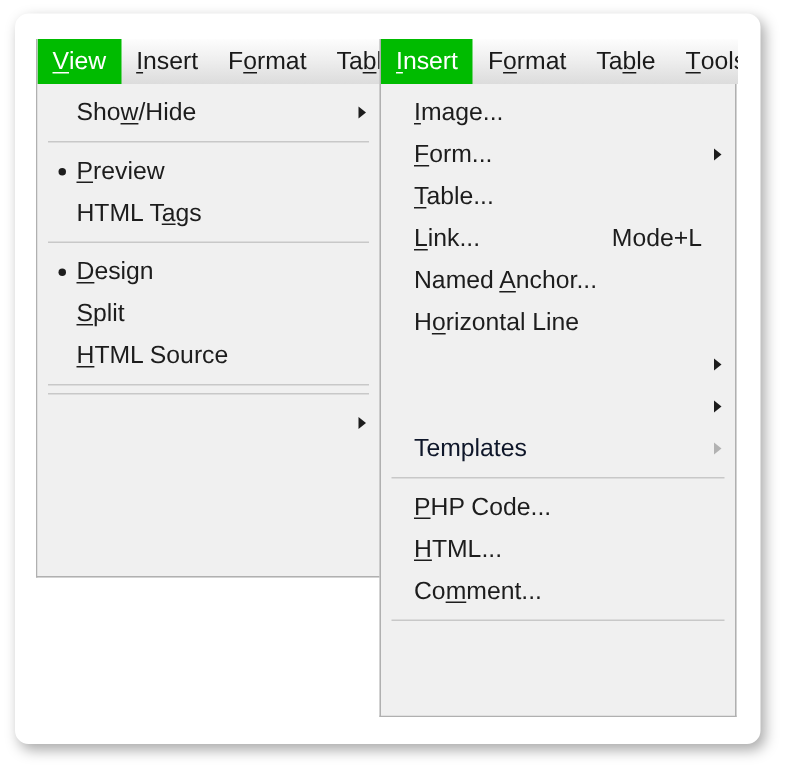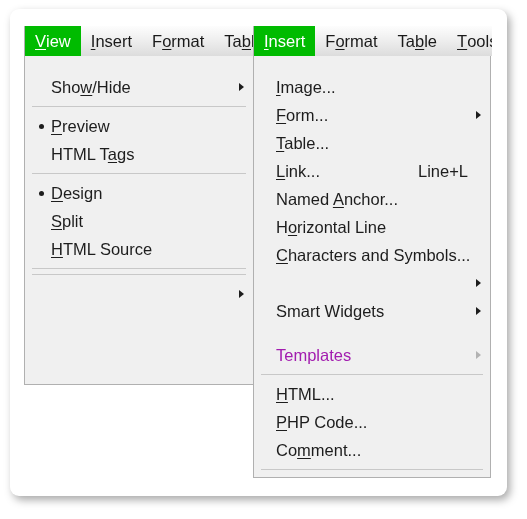--- a/index.html
+++ b/index.html
@@ -82,37 +82,37 @@
   }
 
   
   .dropdown {
     position: absolute;
     left: 0;
     top: 30px;
     right: 0;
     bottom: 0;
     background: #f0f0f0;
-    padding-top: 17px;
+    padding-top: 5px;
     box-sizing: border-box;
   }
 
   .menu-item {
     position: relative;
     height: 28px;
     display: flex;
     align-items: center;
     font-size: 16.5px;
     color: #1d1d1d;
     white-space: nowrap;
   }
   #panel-view  .menu-item { padding-left: 26px; padding-right: 22px; }
   #panel-insert .menu-item { padding-left: 22px; padding-right: 22px; }
 
-  .menu-item.disabled { color: #a21caf; margin-top: 16px; }
+  .menu-item.disabled { color: #0f172a; }
 
   .mi-label { flex: 0 0 auto; }
   .mi-shortcut {
     margin-left: auto;
     padding-left: 26px;
     font-size: 16.5px;
     color: #1d1d1d;
   }
 
   
@@ -209,49 +209,45 @@
         </div>
         <div class="menu-item">
           <span class="mi-label"><span class="mn">F</span>orm...</span>
           <span class="submenu-arrow"></span>
         </div>
         <div class="menu-item">
           <span class="mi-label"><span class="mn">T</span>able...</span>
         </div>
         <div class="menu-item">
           <span class="mi-label"><span class="mn">L</span>ink...</span>
-          <span class="mi-shortcut">Line+L</span>
+          <span class="mi-shortcut">Mode+L</span>
         </div>
         <div class="menu-item">
           <span class="mi-label">Named <span class="mn">A</span>nchor...</span>
         </div>
         <div class="menu-item">
           <span class="mi-label">H<span class="mn">o</span>rizontal Line</span>
         </div>
         <div class="menu-item">
-          <span class="mi-label"><span class="mn">C</span>haracters and Symbols...</span>
-        </div>
-        <div class="menu-item">
-          <span class="submenu-arrow"></span>
-        </div>
-        <div class="menu-item">
-          <span class="mi-label">Smart Widgets</span>
+          <span class="submenu-arrow"></span>
+        </div>
+        <div class="menu-item">
           <span class="submenu-arrow"></span>
         </div>
         <div class="menu-item disabled">
           <span class="mi-label">Templates</span>
           <span class="submenu-arrow"></span>
         </div>
         <div class="separator"></div>
         <div class="menu-item">
+          <span class="mi-label"><span class="mn">P</span>HP Code...</span>
+        </div>
+        <div class="menu-item">
           <span class="mi-label"><span class="mn">H</span>TML...</span>
         </div>
         <div class="menu-item">
-          <span class="mi-label"><span class="mn">P</span>HP Code...</span>
-        </div>
-        <div class="menu-item">
           <span class="mi-label">Co<span class="mn">m</span>ment...</span>
         </div>
         <div class="separator"></div>
       </div>
   </div>
 
 </div>
 
 </body></html>

